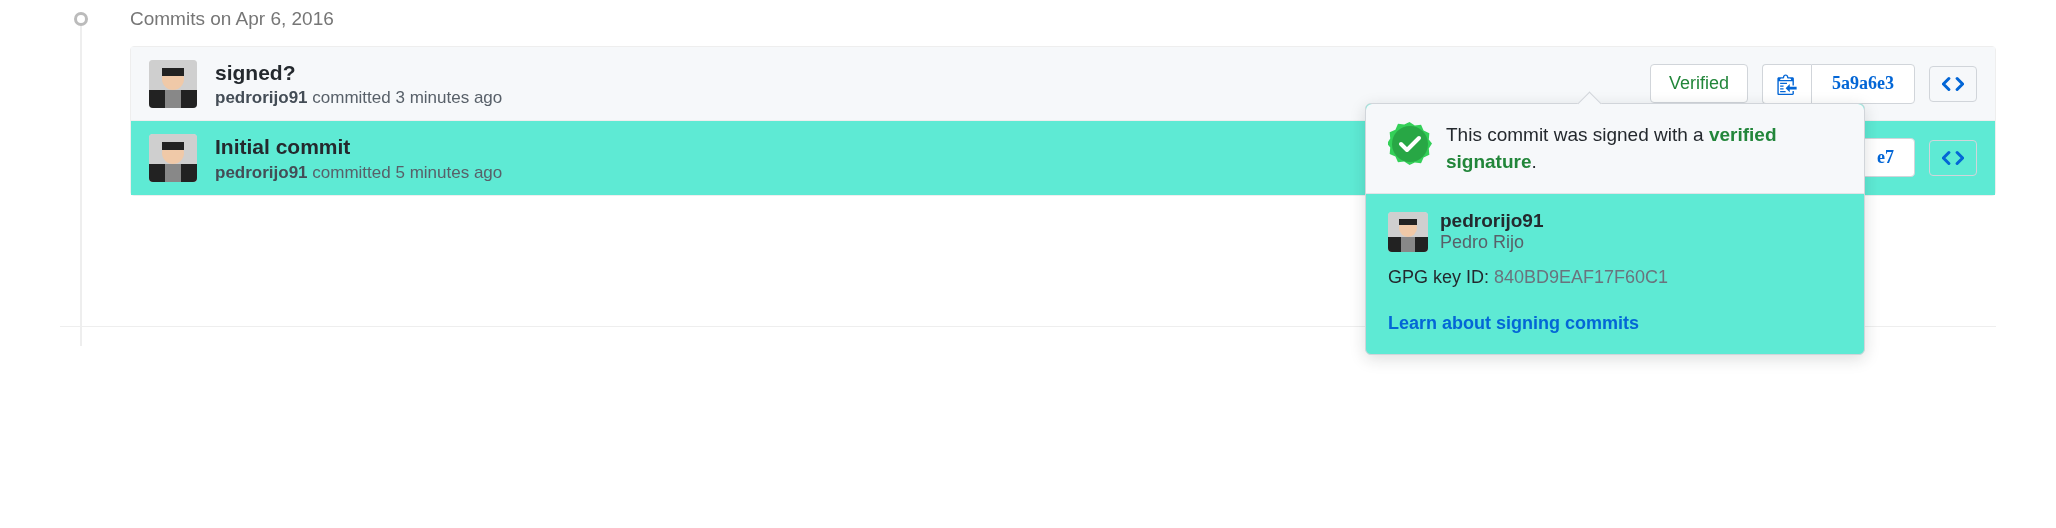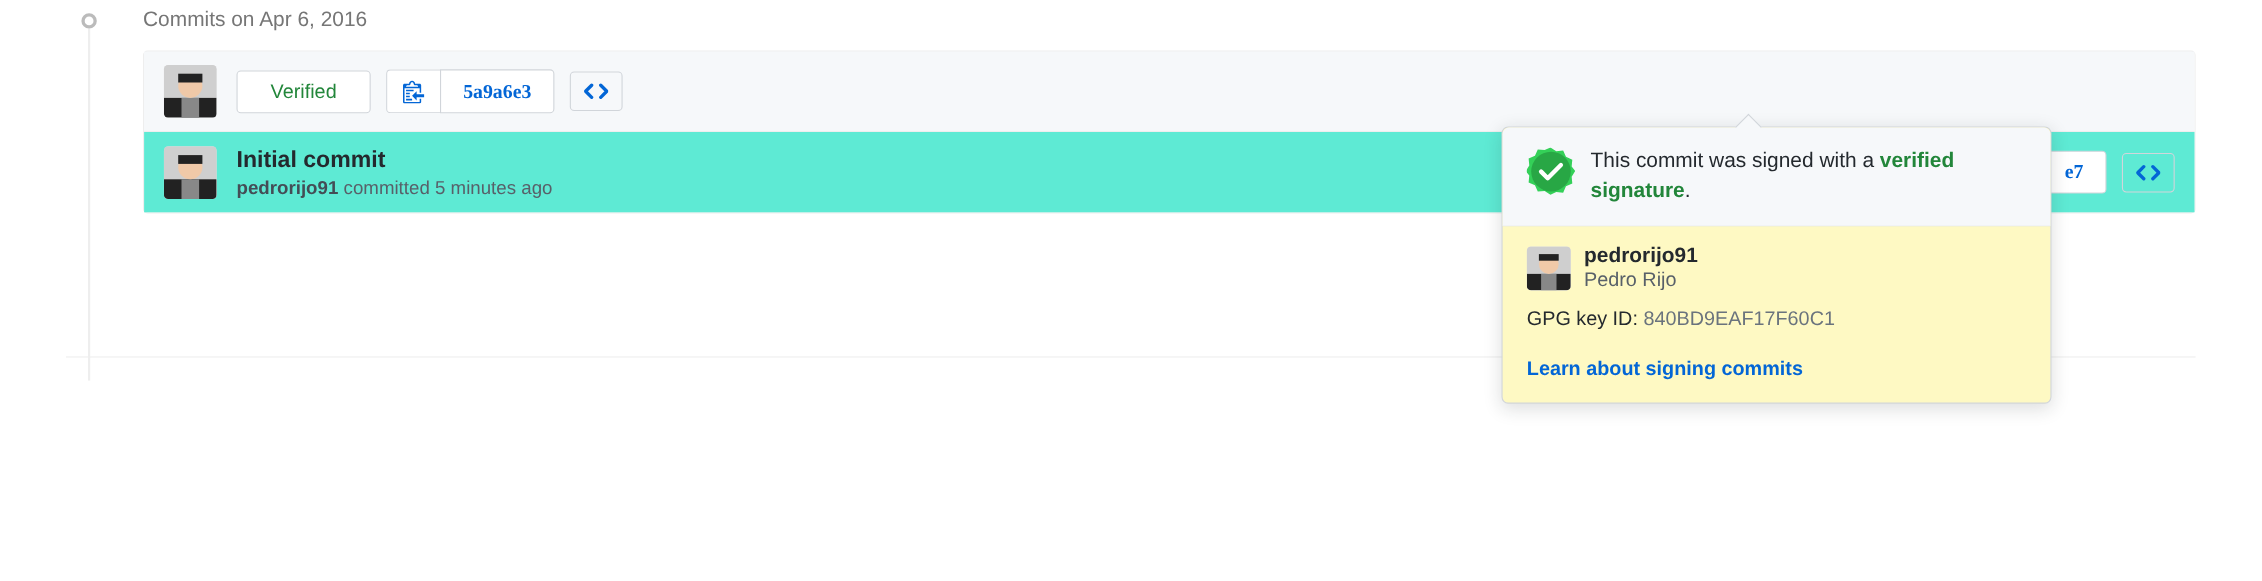--- a/index.html
+++ b/index.html
@@ -87,21 +87,21 @@
     align-items:center;
     gap: 14px;
     flex-shrink:0;
   }
   .verified-btn {
     border: 1px solid #d1d5da;
     border-radius: 4px;
     background: #fff;
     color: #22863a;
     font-size: 18px;
-    padding: 8px 30px;
+    padding: 8px 18px;
     cursor: pointer;
   }
   .btn-group {
     display:flex;
     border-radius:4px;
   }
   .btn {
     border: 1px solid #d1d5da;
     background: #fff;
     padding: 8px 14px;
@@ -124,24 +124,24 @@
     border-radius:4px;
     padding: 8px 12px;
     color:#0366d6;
     cursor:pointer;
   }
   .clip-icon { color:#0366d6; }
 
   
   .popover {
     position:absolute;
-    top:68px;
+    top:56px;
     right:130px;
     width: 500px;
-    background:#fef9c3;
+    background:#5eead4;
     border:1px solid #d1d5da;
     border-radius:6px;
     box-shadow: 0 4px 16px rgba(27,31,35,.15);
     z-index:10;
   }
   .popover::before {
     content:"";
     position:absolute;
     top:-9px;
     left:215px;
@@ -197,20 +197,26 @@
 
     <div class="commit-row first">
       <div class="avatar">
         <svg viewBox="0 0 48 48">
             <rect width="48" height="48" fill="#cfcfcf"></rect>
             <rect x="0" y="30" width="48" height="18" fill="#222"></rect>
             <rect x="16" y="30" width="16" height="18" fill="#888"></rect>
             <circle cx="24" cy="19" r="11" fill="#f0c9a8"></circle>
             <rect x="13" y="8" width="22" height="8" fill="#222"></rect>
           </svg>
+      </div>
+      <div class="commit-info">
+        <div class="commit-title">signed?</div>
+        <div class="commit-meta">
+          <span class="author">pedrorijo91</span><span> committed 3 minutes ago</span>
+        </div>
       </div>
       <div class="right-cluster">
         <div class="verified-btn">Verified</div>
         <div class="btn-group">
           <div class="btn left">
             <svg class="icon clip-icon" width="20" height="22" viewBox="0 0 14 16" fill="currentColor">
                 <path d="M2 13h4v1H2v-1zm5-6H2v1h5V7zm2 3V8l-3 3 3 3v-2h5v-2H9zM4.5 9H2v1h2.5V9zM2 12h2.5v-1H2v1zm9 1h1v2c-.02.28-.11.52-.3.7-.19.18-.42.28-.7.3H1c-.55 0-1-.45-1-1V4c0-.55.45-1 1-1h3c0-1.11.89-2 2-2 1.11 0 2 .89 2 2h3c.55 0 1 .45 1 1v5h-1V6H1v9h10v-2zM2 5h8c0-.55-.45-1-1-1H8c-.55 0-1-.45-1-1s-.45-1-1-1-1 .45-1 1-.45 1-1 1H3c-.55 0-1 .45-1 1z"></path>
               </svg>
           </div>
           <div class="btn right sha">5a9a6e3</div>

